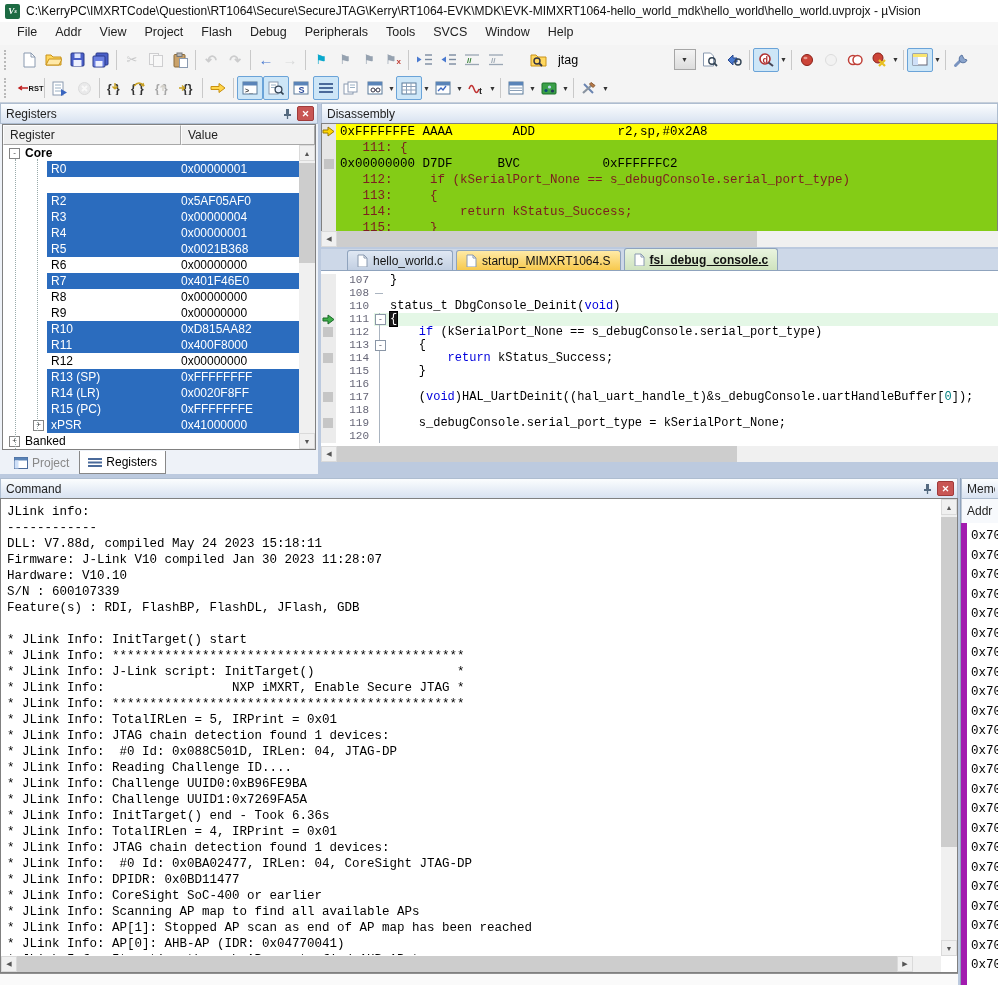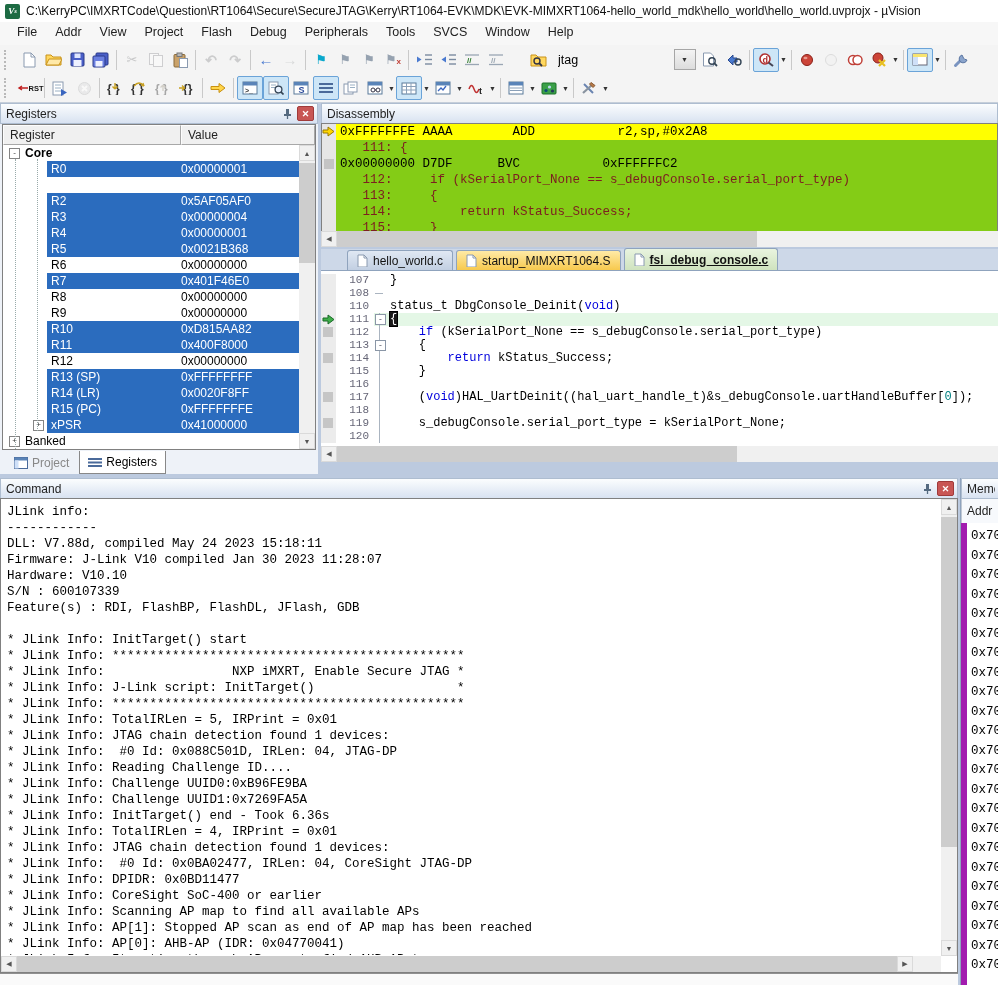--- a/index.html
+++ b/index.html
@@ -851,22 +851,22 @@
         <div class="cmd-line">JLink info:</div>
         <div class="cmd-line">------------</div>
         <div class="cmd-line">DLL: V7.88d, compiled May 24 2023 15:18:11</div>
         <div class="cmd-line">Firmware: J-Link V10 compiled Jan 30 2023 11:28:07</div>
         <div class="cmd-line">Hardware: V10.10</div>
         <div class="cmd-line">S/N : 600107339</div>
         <div class="cmd-line">Feature(s) : RDI, FlashBP, FlashDL, JFlash, GDB</div>
         <div class="cmd-line"> </div>
         <div class="cmd-line">* JLink Info: InitTarget() start</div>
         <div class="cmd-line">* JLink Info: ***********************************************</div>
+        <div class="cmd-line">* JLink Info: J-Link script: InitTarget()                   *</div>
         <div class="cmd-line">* JLink Info:                 NXP iMXRT, Enable Secure JTAG *</div>
-        <div class="cmd-line">* JLink Info: J-Link script: InitTarget()                   *</div>
         <div class="cmd-line">* JLink Info: ***********************************************</div>
         <div class="cmd-line">* JLink Info: TotalIRLen = 5, IRPrint = 0x01</div>
         <div class="cmd-line">* JLink Info: JTAG chain detection found 1 devices:</div>
         <div class="cmd-line">* JLink Info:  #0 Id: 0x088C501D, IRLen: 04, JTAG-DP</div>
         <div class="cmd-line">* JLink Info: Reading Challenge ID....</div>
         <div class="cmd-line">* JLink Info: Challenge UUID0:0xB96FE9BA</div>
         <div class="cmd-line">* JLink Info: Challenge UUID1:0x7269FA5A</div>
         <div class="cmd-line">* JLink Info: InitTarget() end - Took 6.36s</div>
         <div class="cmd-line">* JLink Info: TotalIRLen = 4, IRPrint = 0x01</div>
         <div class="cmd-line">* JLink Info: JTAG chain detection found 1 devices:</div>

